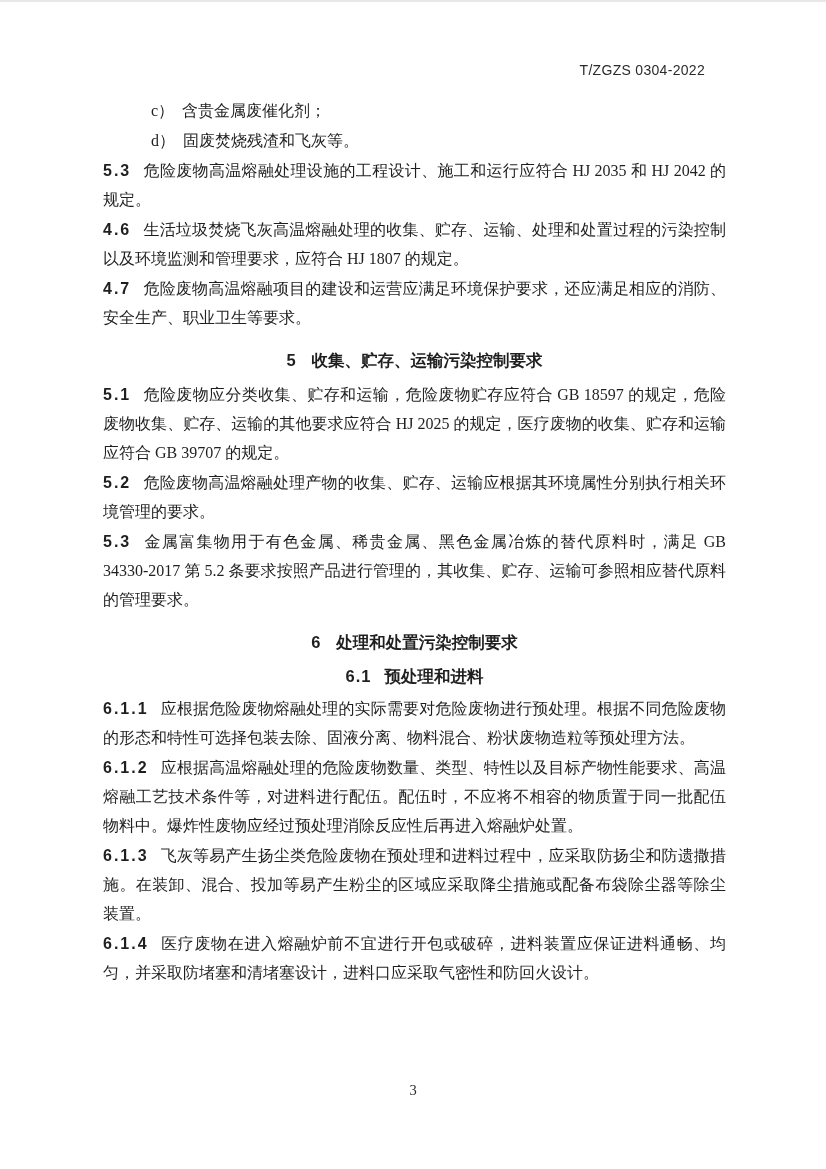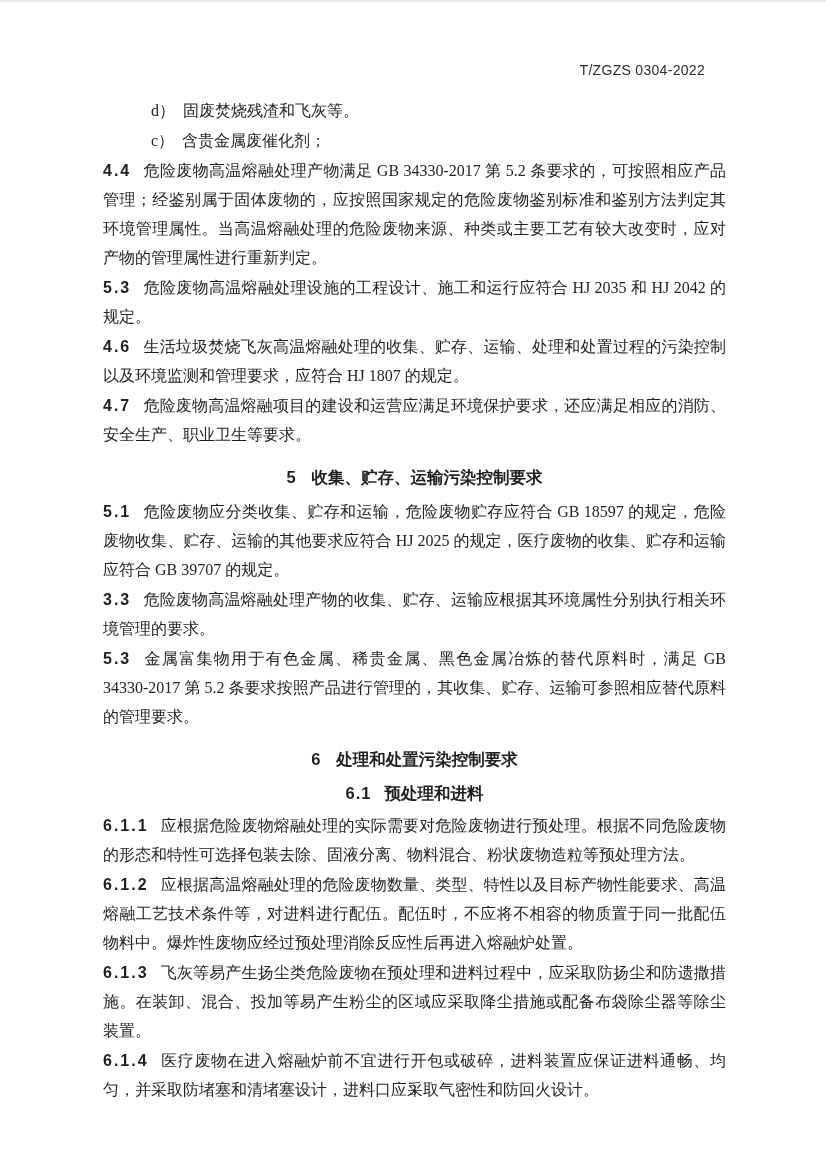--- a/index.html
+++ b/index.html
@@ -74,30 +74,27 @@
 
 <div class="page">
 
   <div class="header">
     <span>T/ZGZS 0304-2022</span>
   </div>
 
   <div class="content">
 
     <p class="list-item">
+      <span class="marker">c）</span><span>含贵金属废催化剂；</span>
+    </p>
+
+    <p class="list-item">
       <span class="marker">d）</span><span>固废焚烧残渣和飞灰等。</span>
     </p>
 
-    <p class="list-item">
-      <span class="marker">c）</span><span>含贵金属废催化剂；</span>
-    </p>
-
-    <p class="clause">
-      <span class="num">4.4</span><span>危险废物高温熔融处理产物满足 GB 34330-2017 第 5.2 条要求的，可按照相应产品管理；经鉴别属于固体废物的，应按照国家规定的危险废物鉴别标准和鉴别方法判定其环境管理属性。当高温熔融处理的危险废物来源、种类或主要工艺有较大改变时，应对产物的管理属性进行重新判定。</span>
-    </p>
 
     <p class="clause">
       <span class="num">5.3</span><span>危险废物高温熔融处理设施的工程设计、施工和运行应符合 HJ 2035 和 HJ 2042 的规定。</span>
     </p>
 
     <p class="clause">
       <span class="num">4.6</span><span>生活垃圾焚烧飞灰高温熔融处理的收集、贮存、运输、处理和处置过程的污染控制以及环境监测和管理要求，应符合 HJ 1807 的规定。</span>
     </p>
 
     <p class="clause">
@@ -106,21 +103,21 @@
 
     <p class="heading-1">
       <span class="num">5</span><span>收集、贮存、运输污染控制要求</span>
     </p>
 
     <p class="clause">
       <span class="num">5.1</span><span>危险废物应分类收集、贮存和运输，危险废物贮存应符合 GB 18597 的规定，危险废物收集、贮存、运输的其他要求应符合 HJ 2025 的规定，医疗废物的收集、贮存和运输应符合 GB 39707 的规定。</span>
     </p>
 
     <p class="clause">
-      <span class="num">3.3</span><span>危险废物高温熔融处理产物的收集、贮存、运输应根据其环境属性分别执行相关环境管理的要求。</span>
+      <span class="num">5.2</span><span>危险废物高温熔融处理产物的收集、贮存、运输应根据其环境属性分别执行相关环境管理的要求。</span>
     </p>
 
     <p class="clause">
       <span class="num">5.3</span><span>金属富集物用于有色金属、稀贵金属、黑色金属冶炼的替代原料时，满足 GB 34330-2017 第 5.2 条要求按照产品进行管理的，其收集、贮存、运输可参照相应替代原料的管理要求。</span>
     </p>
 
     <p class="heading-1">
       <span class="num">6</span><span>处理和处置污染控制要求</span>
     </p>
 

